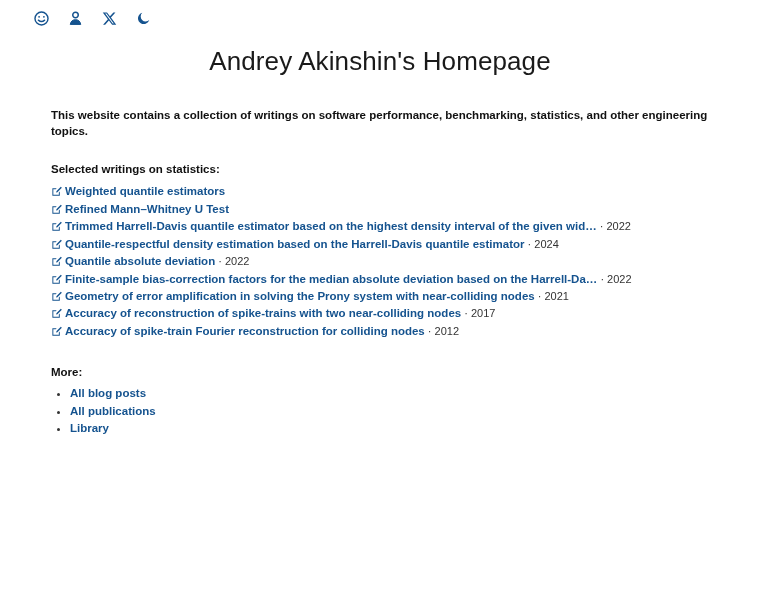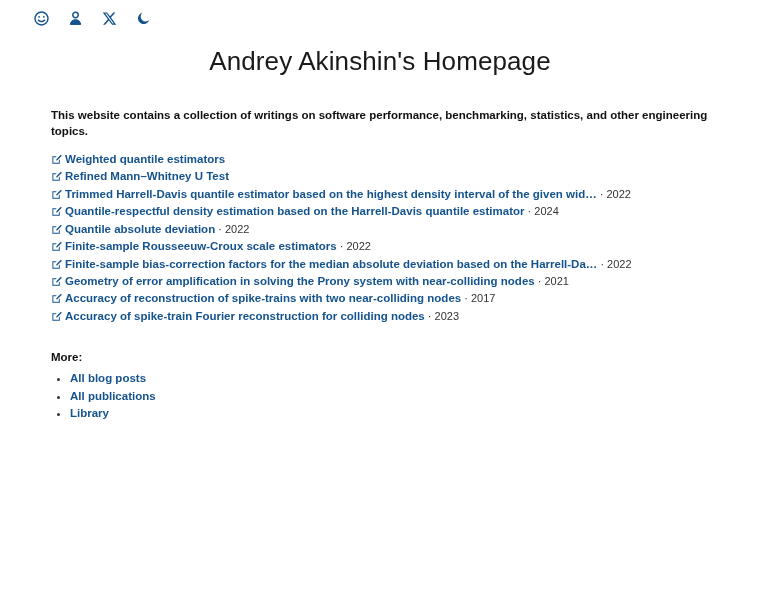--- a/index.html
+++ b/index.html
@@ -151,20 +151,21 @@
     </svg>
   </span>
 </div>
 
 <h1 class="page-title">Andrey Akinshin's Homepage</h1>
 
 <div class="content">
 
   <p class="intro">This website contains a collection of writings on software performance, benchmarking, statistics, and other engineering topics.</p>
 
+  <div class="section-heading">Selected writings on statistics:</div>
   <ul class="link-list">
     <li class="link-row">
       <span class="ext-icon"><svg width="11" height="11" viewBox="0 0 16 16" fill="currentColor">
             <path d="M2 3.2h6.3L6.9 4.6H3.4v8h8V9.3l1.4-1.4v6.1H2V3.2z"></path>
             <path d="M14.3 1.1 9.2 6.2 7.9 7.5l-.5 2 2-.5 1.3-1.3 5.1-5.1-1.5-1.5z"></path>
           </svg></span><a class="entry-link">Weighted quantile estimators</a>
     </li>
     <li class="link-row">
       <span class="ext-icon"><svg width="11" height="11" viewBox="0 0 16 16" fill="currentColor">
             <path d="M2 3.2h6.3L6.9 4.6H3.4v8h8V9.3l1.4-1.4v6.1H2V3.2z"></path>
@@ -186,26 +187,20 @@
     <li class="link-row">
       <span class="ext-icon"><svg width="11" height="11" viewBox="0 0 16 16" fill="currentColor">
             <path d="M2 3.2h6.3L6.9 4.6H3.4v8h8V9.3l1.4-1.4v6.1H2V3.2z"></path>
             <path d="M14.3 1.1 9.2 6.2 7.9 7.5l-.5 2 2-.5 1.3-1.3 5.1-5.1-1.5-1.5z"></path>
           </svg></span><a class="entry-link">Quantile absolute deviation</a><span class="entry-year"> <span>·</span> <span>2022</span></span>
     </li>
     <li class="link-row">
       <span class="ext-icon"><svg width="11" height="11" viewBox="0 0 16 16" fill="currentColor">
             <path d="M2 3.2h6.3L6.9 4.6H3.4v8h8V9.3l1.4-1.4v6.1H2V3.2z"></path>
             <path d="M14.3 1.1 9.2 6.2 7.9 7.5l-.5 2 2-.5 1.3-1.3 5.1-5.1-1.5-1.5z"></path>
-          </svg></span><a class="entry-link">Finite-sample Rousseeuw-Croux scale estimators</a><span class="entry-year"> <span>·</span> <span>2022</span></span>
-    </li>
-    <li class="link-row">
-      <span class="ext-icon"><svg width="11" height="11" viewBox="0 0 16 16" fill="currentColor">
-            <path d="M2 3.2h6.3L6.9 4.6H3.4v8h8V9.3l1.4-1.4v6.1H2V3.2z"></path>
-            <path d="M14.3 1.1 9.2 6.2 7.9 7.5l-.5 2 2-.5 1.3-1.3 5.1-5.1-1.5-1.5z"></path>
           </svg></span><a class="entry-link">Finite-sample bias-correction factors for the median absolute deviation based on the Harrell-Da…</a><span class="entry-year"> <span>·</span> <span>2022</span></span>
     </li>
   </ul>
 
   <ul class="link-list">
     <li class="link-row">
       <span class="ext-icon"><svg width="11" height="11" viewBox="0 0 16 16" fill="currentColor">
             <path d="M2 3.2h6.3L6.9 4.6H3.4v8h8V9.3l1.4-1.4v6.1H2V3.2z"></path>
             <path d="M14.3 1.1 9.2 6.2 7.9 7.5l-.5 2 2-.5 1.3-1.3 5.1-5.1-1.5-1.5z"></path>
           </svg></span><a class="entry-link">Geometry of error amplification in solving the Prony system with near-colliding nodes</a><span class="entry-year"> <span>·</span> <span>2021</span></span>
@@ -213,21 +208,21 @@
     <li class="link-row">
       <span class="ext-icon"><svg width="11" height="11" viewBox="0 0 16 16" fill="currentColor">
             <path d="M2 3.2h6.3L6.9 4.6H3.4v8h8V9.3l1.4-1.4v6.1H2V3.2z"></path>
             <path d="M14.3 1.1 9.2 6.2 7.9 7.5l-.5 2 2-.5 1.3-1.3 5.1-5.1-1.5-1.5z"></path>
           </svg></span><a class="entry-link">Accuracy of reconstruction of spike-trains with two near-colliding nodes</a><span class="entry-year"> <span>·</span> <span>2017</span></span>
     </li>
     <li class="link-row">
       <span class="ext-icon"><svg width="11" height="11" viewBox="0 0 16 16" fill="currentColor">
             <path d="M2 3.2h6.3L6.9 4.6H3.4v8h8V9.3l1.4-1.4v6.1H2V3.2z"></path>
             <path d="M14.3 1.1 9.2 6.2 7.9 7.5l-.5 2 2-.5 1.3-1.3 5.1-5.1-1.5-1.5z"></path>
-          </svg></span><a class="entry-link">Accuracy of spike-train Fourier reconstruction for colliding nodes</a><span class="entry-year"> <span>·</span> <span>2023</span></span>
+          </svg></span><a class="entry-link">Accuracy of spike-train Fourier reconstruction for colliding nodes</a><span class="entry-year"> <span>·</span> <span>2012</span></span>
     </li>
   </ul>
 
   <div class="more-heading">More:</div>
   <ul class="more-list">
     <li><a class="more-link">All blog posts</a></li>
     <li><a class="more-link">All publications</a></li>
     <li><a class="more-link">Library</a></li>
   </ul>
 

